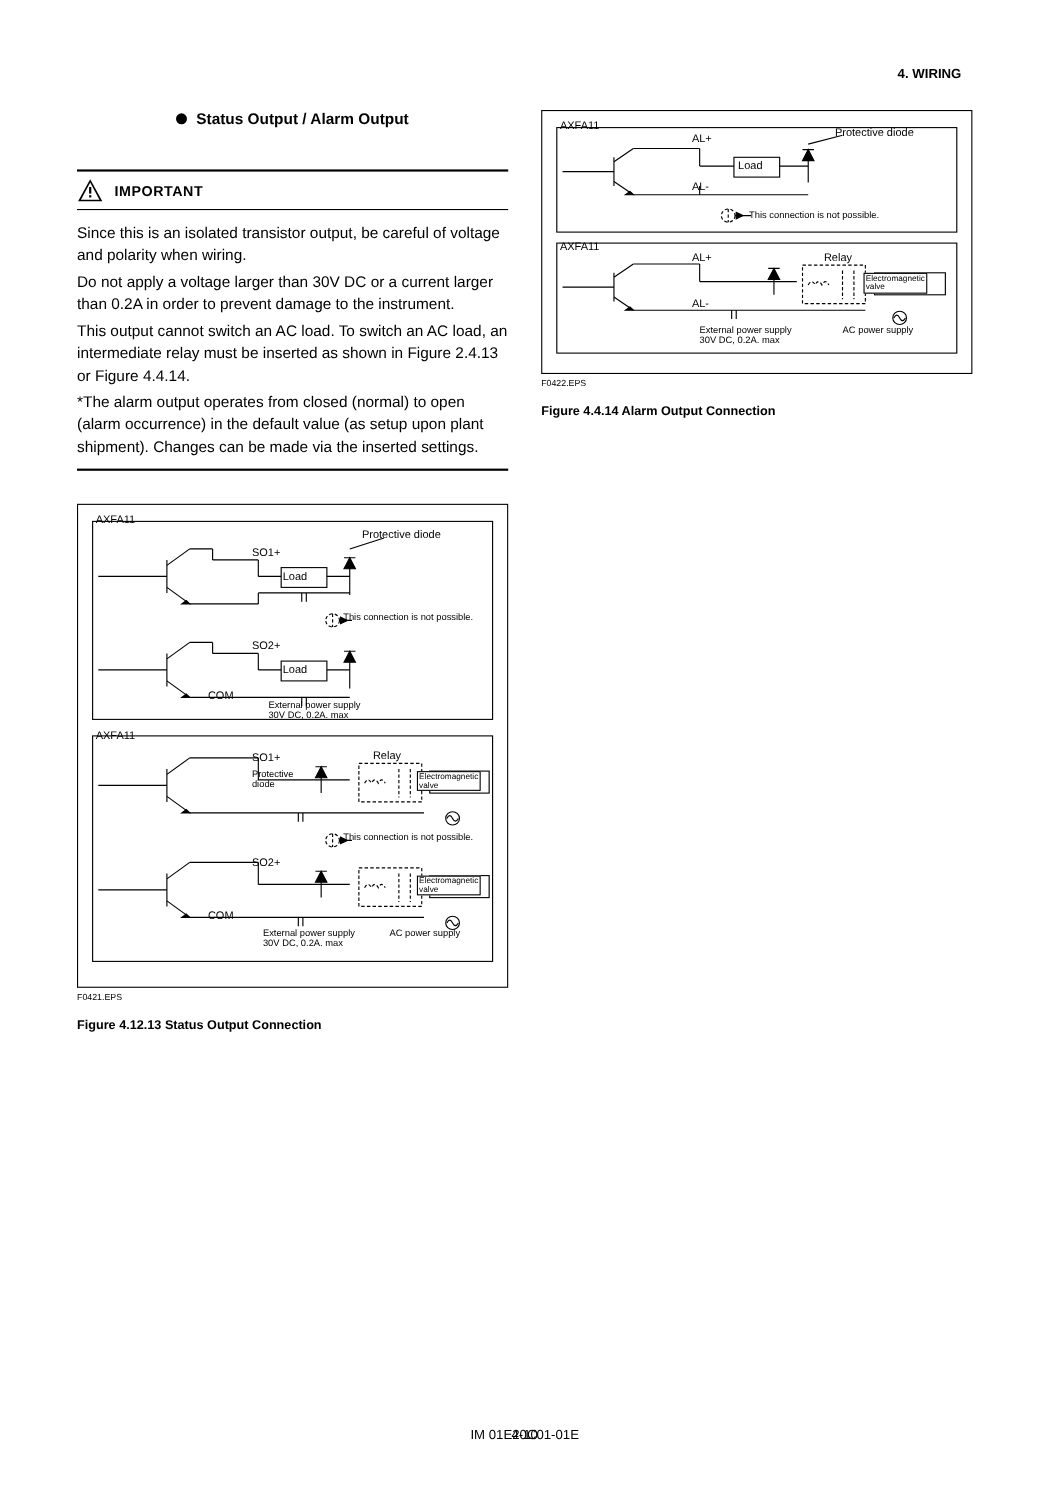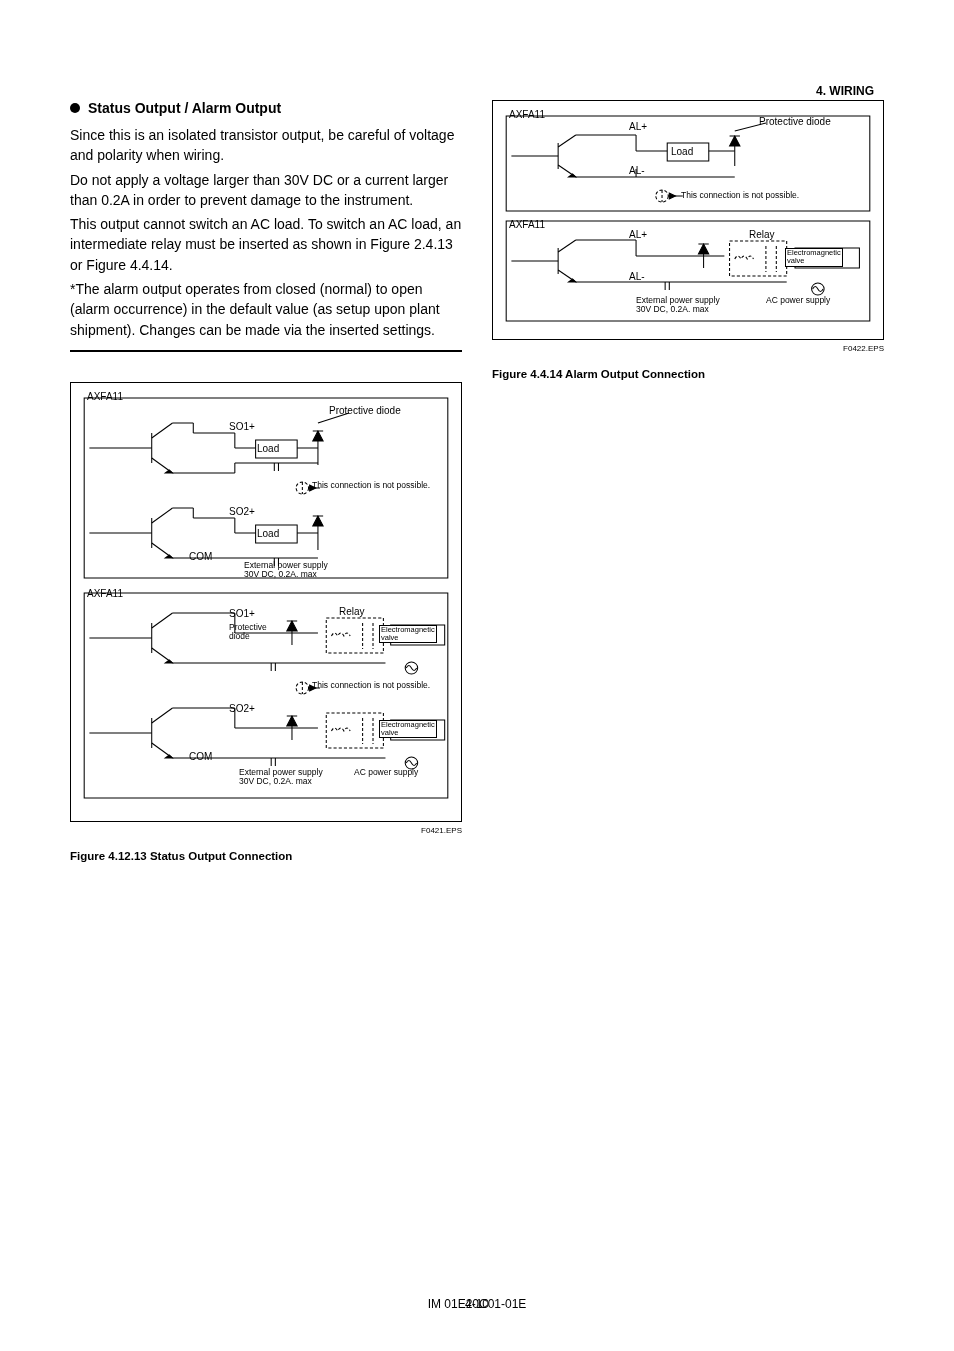--- a/index.html
+++ b/index.html
@@ -15,37 +15,37 @@
     position: relative;
     box-sizing: border-box;
     padding: 60px 70px 40px 70px;
   }
   .header-right {
     position: absolute;
     top: 60px;
     right: 80px;
     font-size: 12px;
     font-weight: bold;
-    margin-top: 24px;
   }
   .columns {
     display: flex;
     gap: 30px;
     margin-top: 40px;
   }
   .col {
     width: 50%;
   }
   .section-head {
     font-size: 14px;
     font-weight: bold;
-    margin-bottom: 9px;
+    margin-bottom: 38px;
     display: flex;
     align-items: center;
     gap: 8px;
+    justify-content: center;
   }
   .bullet {
     width: 10px; height: 10px; background:#000; border-radius:50%;
     display:inline-block;
   }
   .important-box {
     border-top: 2px solid #000;
     border-bottom: 1px solid #000;
     padding: 6px 0;
     margin-bottom: 10px;
@@ -69,21 +69,20 @@
     margin-top: 10px;
     margin-bottom: 30px;
   }
   .fig-frame {
     border: 1px solid #000;
     padding: 10px 8px 8px 8px;
     position: relative;
     margin-bottom: 4px;
   }
   .fig-eps {
-    text-align: right;
     font-size: 8px;
     margin-bottom: 10px;
   }
   .fig-caption {
     font-size: 11.5px;
     font-weight: bold;
     margin-bottom: 20px;
     margin-top: 15px;
   }
   .diagram {
@@ -125,20 +124,31 @@
   <div class="header-right">4.  WIRING</div>
 
   <div class="columns">
 
     <div class="col">
       <div class="section-head">
         <span class="bullet"></span>
         <span>Status Output / Alarm Output</span>
       </div>
 
+      <div class="important-box">
+        <span class="warn-icon">
+          <svg width="24" height="22" viewBox="0 0 24 22">
+            <polygon points="12,1 23,21 1,21" fill="#000"></polygon>
+            <polygon points="12,4 20.4,19.5 3.6,19.5" fill="#fff"></polygon>
+            <rect x="11" y="8" width="2" height="6" fill="#000"></rect>
+            <rect x="11" y="15.5" width="2" height="2" fill="#000"></rect>
+          </svg>
+        </span>
+        <span class="important-label">IMPORTANT</span>
+      </div>
 
       <div class="body-text">Since this is an isolated transistor output, be careful of voltage and polarity when wiring.</div>
       <div class="body-text">Do not apply a voltage larger than 30V DC or a current larger than 0.2A in order to prevent damage to the instrument.</div>
       <div class="body-text">This output cannot switch an AC load. To switch an AC load, an intermediate relay must be inserted as shown in Figure 2.4.13 or Figure 4.4.14.</div>
       <div class="body-text">*The alarm output operates from closed (normal) to open (alarm occurrence) in the default value (as setup upon plant shipment).  Changes can be made via the inserted settings.</div>
       <div class="end-rule"></div>
 
       <div class="fig-frame">
         <div class="diagram" style="height:420px;">
 

